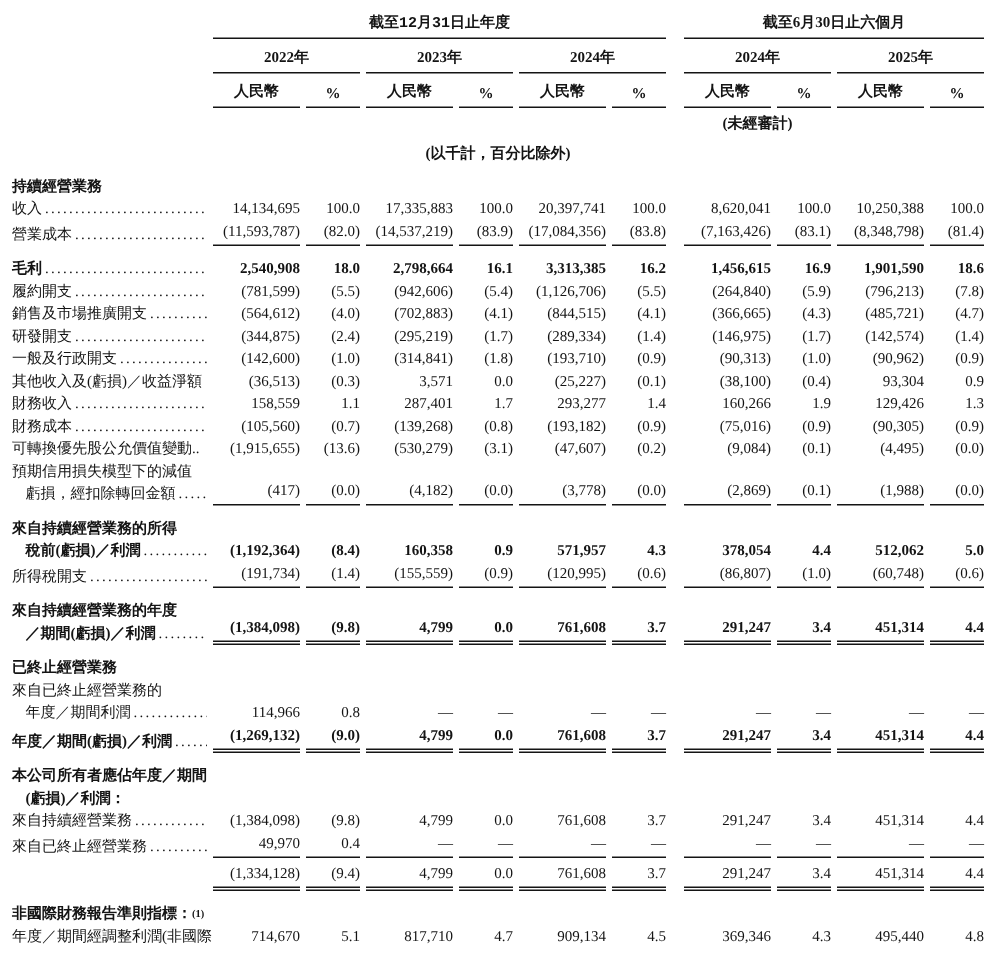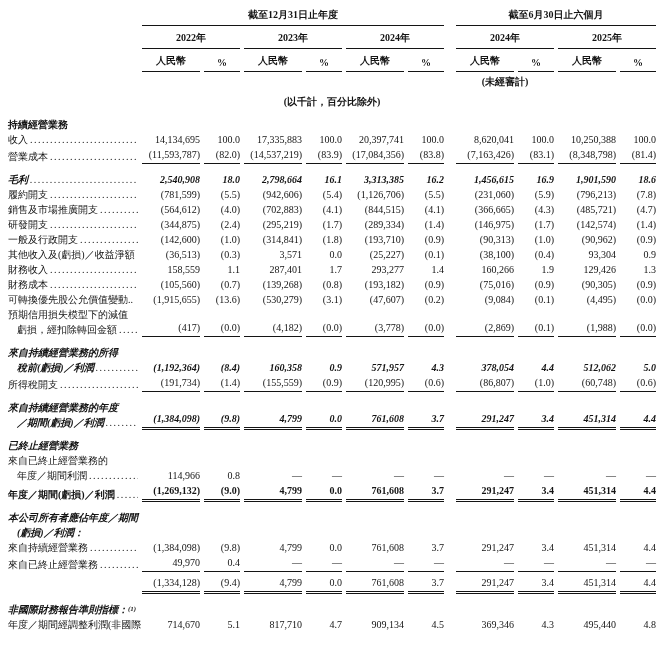--- a/index.html
+++ b/index.html
@@ -4,37 +4,37 @@
 <style>
   html,body{margin:0;padding:0;background:#ffffff;}
   body{width:660px;height:649px;overflow:hidden;color:#141414;
        font-family:"Liberation Serif","DejaVu Serif",serif;font-size:10px;}
   .page{padding:8px 0 0 8px;width:648px;}
 
   
   .hrow{display:flex;align-items:flex-end;font-weight:bold;}
   .spacer-lbl{width:130px;flex:0 0 130px;}
   .hspan{text-align:center;border-bottom:1.2px solid #141414;padding-bottom:3px;}
-  .hspan.annual{width:302px;flex:0 0 302px;margin-left:4px;}
+  .hspan.annual{width:302px;flex:0 0 302px;margin-left:4px;font-family:Liberation Mono, monospace;}
   .hspan.interim{width:200px;flex:0 0 200px;margin-left:12px;}
   .ycell{width:98px;flex:0 0 98px;margin-left:4px;text-align:center;
          border-bottom:1.2px solid #141414;padding-bottom:3px;}
   .ycell.g4{margin-left:12px;}
   .mt4{margin-top:5px;}
   .ch{text-align:center;border-bottom:1.2px solid #141414;padding-bottom:3px;}
   .ch.num{width:58px;flex:0 0 58px;margin-left:4px;}
   .ch.pct{width:36px;flex:0 0 36px;margin-left:4px;}
   .ch.g4{margin-left:12px;}
   .unaudited{margin-left:448px;width:98px;text-align:center;font-weight:bold;margin-top:3px;}
   .units{width:648px;text-align:center;font-weight:bold;margin-top:6px;margin-bottom:8px;}
 
   
   #rows{margin-top:2px;}
   .row{display:flex;align-items:flex-end;line-height:15px;}
-  .row.gap{margin-top:8px;font-style:italic;}
+  .row.gap{margin-top:8px;}
   .row.gap-sm{margin-top:3px;}
   .row.bold .lbl,.row.bold .cell{font-weight:bold;}
   .row.section .lbl{font-weight:bold;width:auto;flex:0 1 auto;white-space:nowrap;}
   .lbl{width:130px;flex:0 0 130px;}
   .l1,.l2{display:flex;align-items:flex-end;white-space:nowrap;}
   .l2{padding-left:9px;}
   .dots{flex:1 1 auto;overflow:hidden;white-space:nowrap;font-weight:normal;margin-left:2px;}
   .dots::after{content:"..........................................................";letter-spacing:1.5px;}
   .cell{width:58px;flex:0 0 58px;margin-left:4px;text-align:right;}
   .cell.pct{width:36px;flex:0 0 36px;}
@@ -148,21 +148,21 @@
             <span>履約開支</span>
             <span class="dots"></span>
           </div>
         </div>
         <div class="cell num">(781,599)</div>
         <div class="cell pct">(5.5)</div>
         <div class="cell num">(942,606)</div>
         <div class="cell pct">(5.4)</div>
         <div class="cell num">(1,126,706)</div>
         <div class="cell pct">(5.5)</div>
-        <div class="cell num g4">(231,060)</div>
+        <div class="cell num g4">(264,840)</div>
         <div class="cell pct">(5.9)</div>
         <div class="cell num">(796,213)</div>
         <div class="cell pct">(7.8)</div>
       </div>
       <div class="row">
         <div class="lbl">
           <div class="l1">
             <span>銷售及市場推廣開支</span>
             <span class="dots"></span>
           </div>

